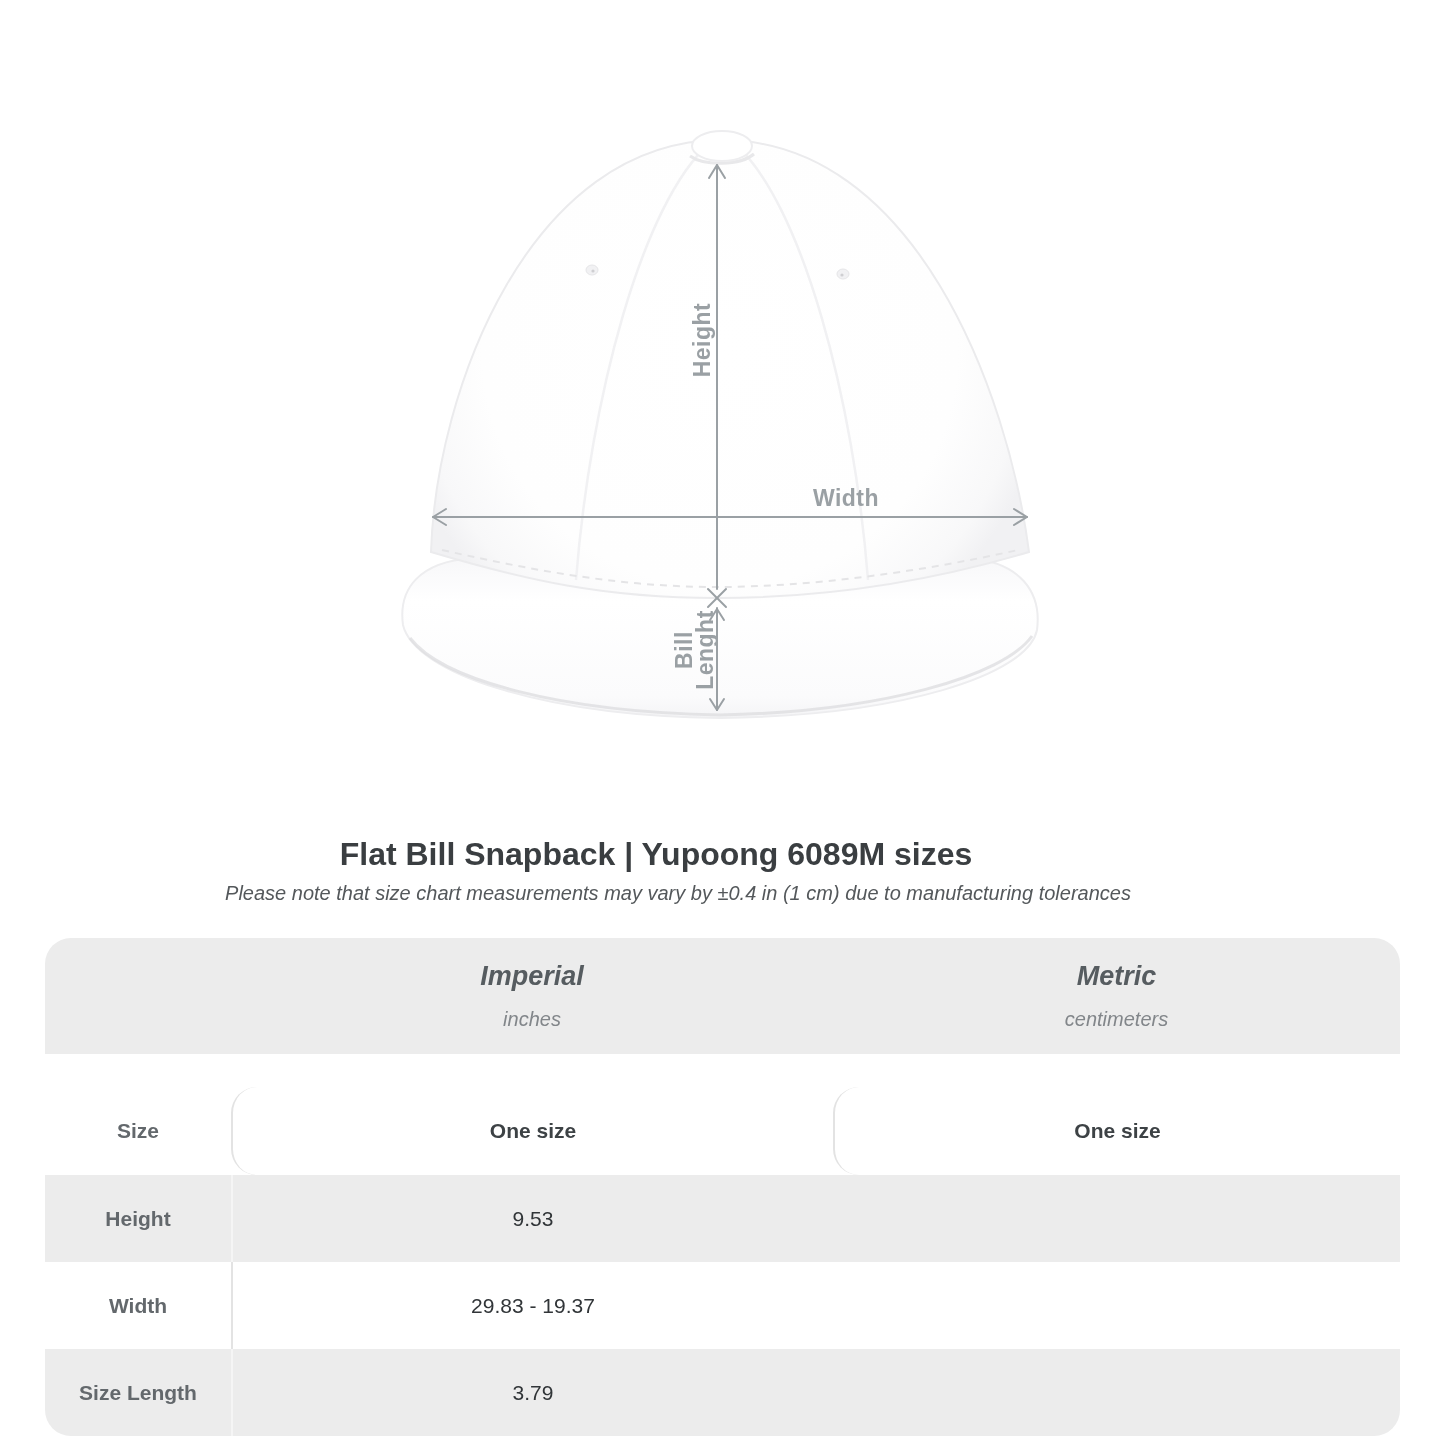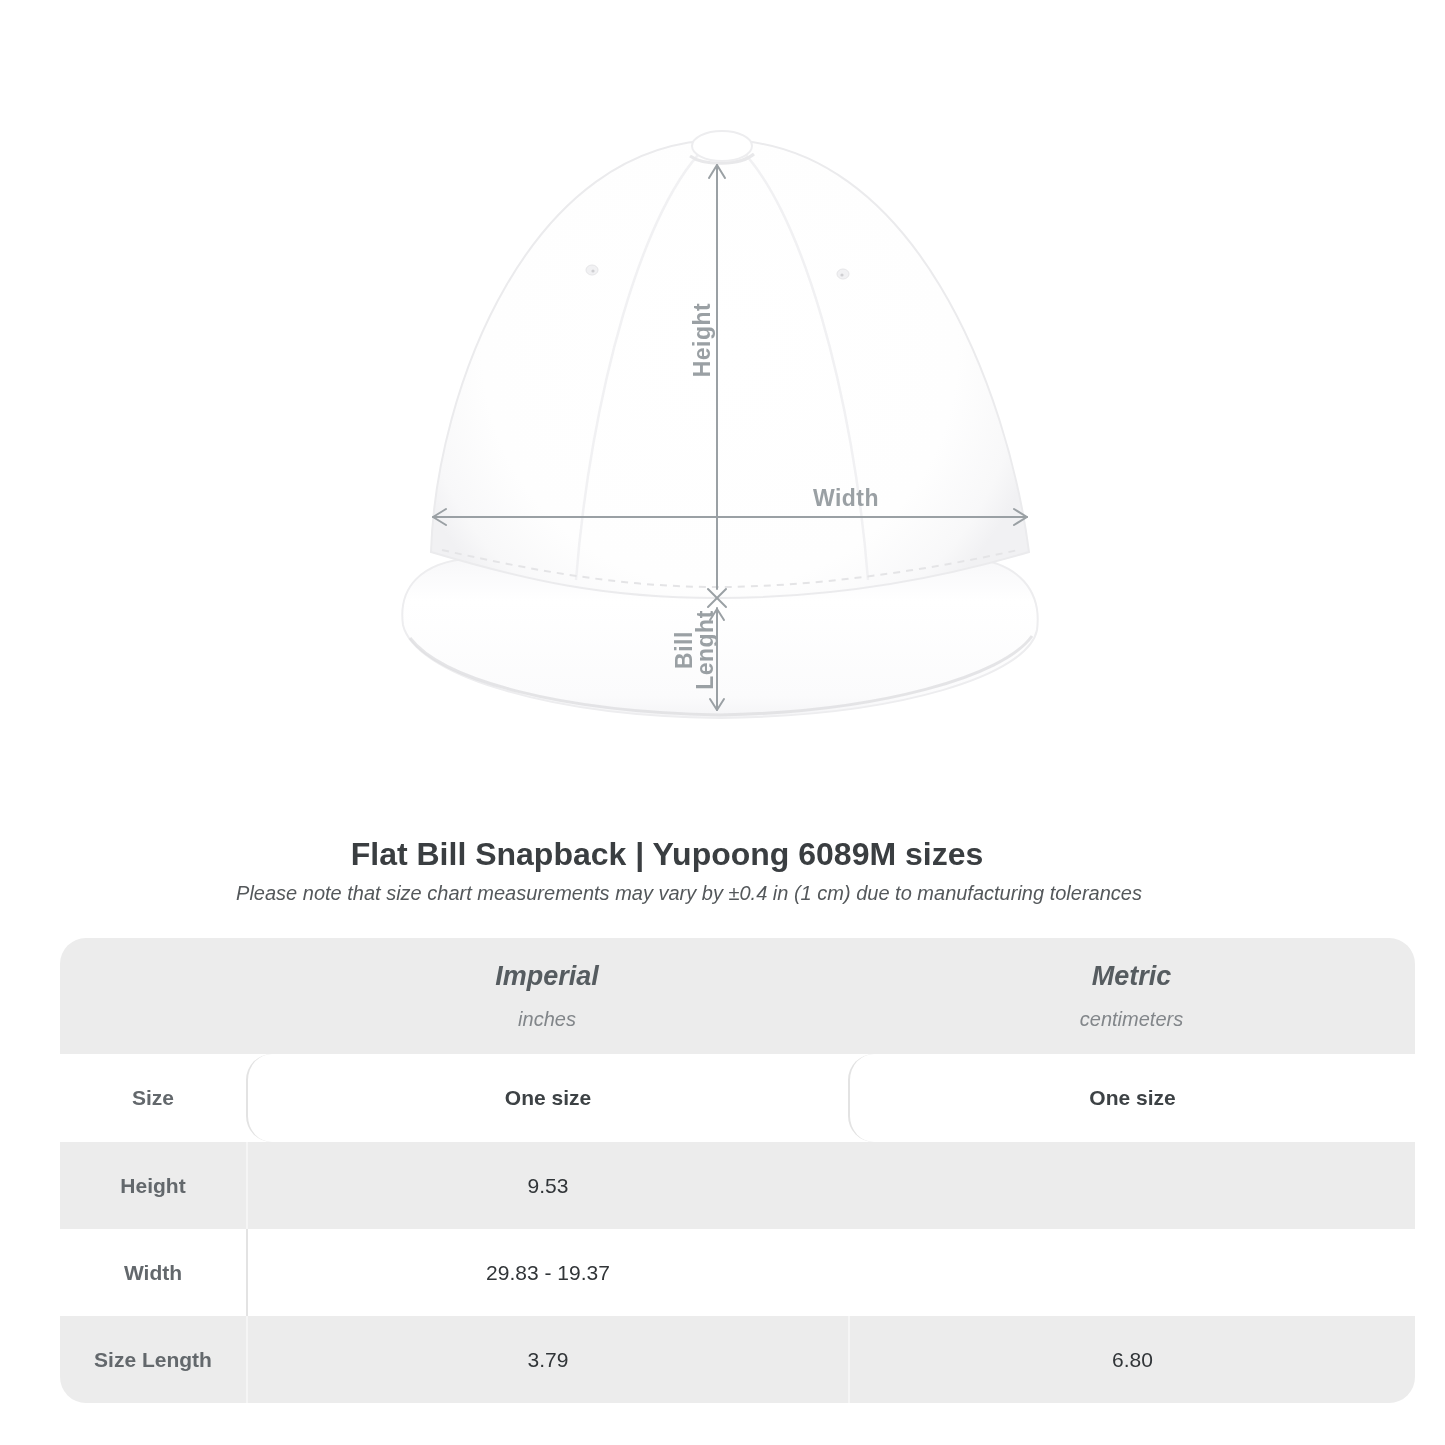--- a/index.html
+++ b/index.html
@@ -12,33 +12,33 @@
   }
 
   
   .hat-wrap{position:absolute;left:380px;top:110px;width:680px;height:650px;}
   .hat-wrap svg{display:block;width:680px;height:650px;}
 
   .annot-line{stroke:#9aa0a4;stroke-width:2;fill:none;stroke-linecap:round;stroke-linejoin:round;}
   .annot-text{fill:#9aa0a4;font-family:"Liberation Sans",sans-serif;font-weight:bold;font-size:23px;letter-spacing:.5px;}
 
   
-  .heading{position:absolute;left:15px;top:836px;width:1304px;text-align:center;}
+  .heading{position:absolute;left:4px;top:836px;width:1304px;text-align:center;}
   .title{font-size:32px;font-weight:bold;color:#3a3e41;}
   .subtitle{margin-top:9px;font-size:20px;font-style:italic;color:#54585b;padding-left:44px;}
 
   
-  .size-table{position:absolute;left:60px;top:938px;width:1355px;border-radius:26px;overflow:hidden;}
+  .size-table{position:absolute;left:45px;top:938px;width:1355px;border-radius:26px;overflow:hidden;}
   .t-row{display:grid;grid-template-columns:186px 602px 1fr;}
   .cell{display:flex;flex-direction:column;justify-content:center;align-items:center;height:100%;text-align:center;}
   .t-head{height:116px;background:#ececec;}
   .head-label{font-size:27px;font-weight:bold;font-style:italic;color:#565c60;}
   .head-unit{margin-top:16px;font-size:20px;font-style:italic;color:#82868a;}
   .r{height:87px;}
-  .r0{height:88px;}
+  .r0{height:88px;margin-top:33px;}
   .bg-white{background:#ffffff;--div:#e3e3e3;}
   .bg-gray{background:#ececec;--div:#f5f5f5;}
   .lab{font-size:21px;font-weight:bold;color:#63686c;}
   .val{font-size:21px;color:#313538;border-left:2px solid var(--div);}
   .r0 .val{font-weight:bold;color:#3d4245;border-radius:26px;}
 </style>
 </head>
 <body>
 
 <div class="hat-wrap">
@@ -155,16 +155,15 @@
   </div>
 
   <div class="t-row r bg-white">
     <div class="cell lab">Width</div>
     <div class="cell val">29.83 - 19.37</div>
   </div>
 
   <div class="t-row r bg-gray">
     <div class="cell lab">Size Length</div>
     <div class="cell val">3.79</div>
-    <div class="cell val">6.80</div>
   </div>
 
 </div>
 
 </body></html>

